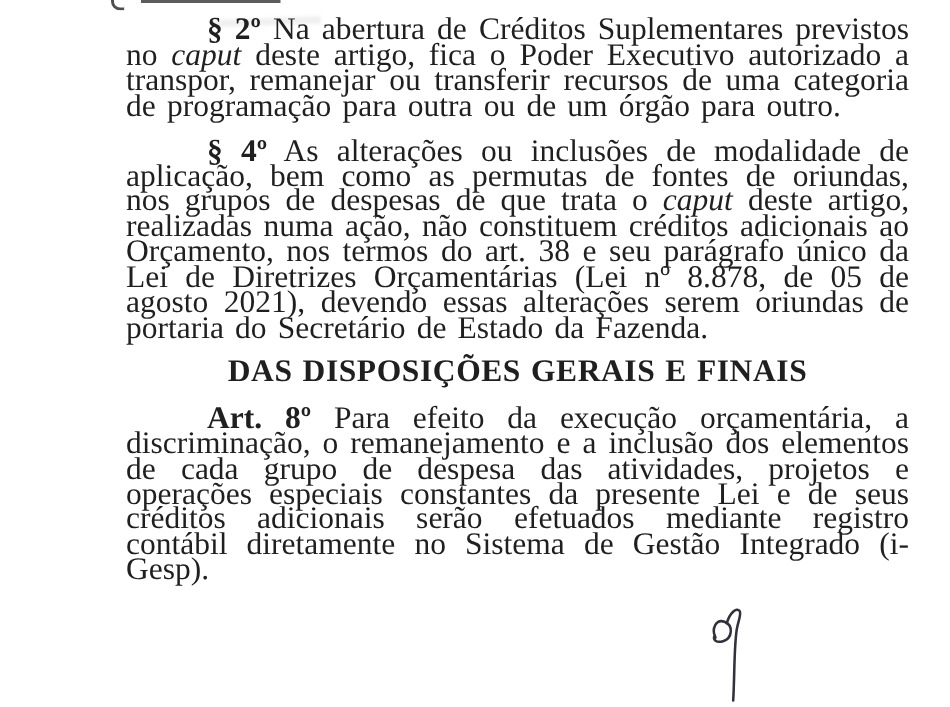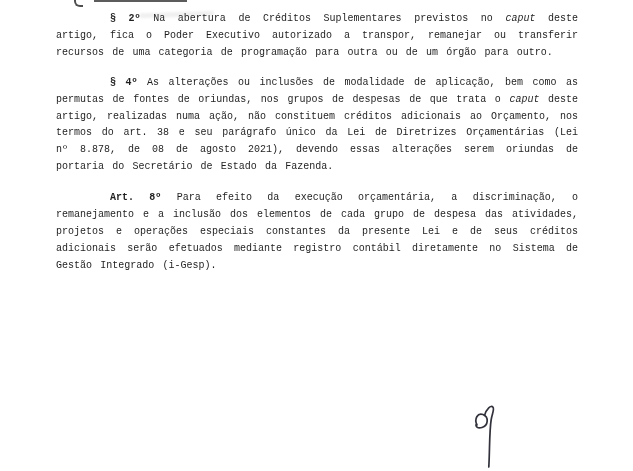--- a/index.html
+++ b/index.html
@@ -16,28 +16,27 @@
   }
   .page {
     position: relative;
     width: 633px;
     height: 471px;
     background: #ffffff;
     overflow: hidden;
   }
   .content {
     position: absolute;
-    left: 56px;
+    left: 84px;
     top: 11px;
     width: 522px;
-    font-size: 10px;
+    font-size: 21px;
     line-height: 16.9px;
     text-align: justify;
     word-spacing: 2.2px;
-    font-family: Liberation Mono, monospace;
   }
   .para {
     margin: 0 0 13px 0;
     text-indent: 54px;
   }
   .para-s4 { margin-bottom: 12px; }
   .para-art8 { margin-bottom: 2px; }
   .bold-label { font-weight: bold; }
   .italic { font-style: italic; }
   .chapter-heading {
@@ -102,24 +101,25 @@
       <span>Na abertura de Créditos Suplementares previstos no</span>
       <span class="italic">caput</span>
       <span>deste artigo, fica o Poder Executivo autorizado a transpor, remanejar ou transferir recursos de uma categoria de programação para outra ou de um órgão para outro.</span>
     </p>
 
 
     <p class="para para-s4">
       <span class="bold-label">§ 4º</span>
       <span>As alterações ou inclusões de modalidade de aplicação, bem como as permutas de fontes de oriundas, nos grupos de despesas de que trata o</span>
       <span class="italic">caput</span>
-      <span>deste artigo, realizadas numa ação, não constituem créditos adicionais ao Orçamento, nos termos do art. 38 e seu parágrafo único da Lei de Diretrizes Orçamentárias (Lei nº 8.878, de 08 de agosto 2021), devendo essas alterações serem oriundas de portaria do Secretário de Estado da Fazenda.</span>
+      <span>deste artigo, realizadas numa ação, não constituem créditos adicionais ao Orçamento, nos termos do art. 38 e seu parágrafo único da Lei de Diretrizes Orçamentárias (Lei nº 8.878, de 05 de agosto 2021), devendo essas alterações serem oriundas de portaria do Secretário de Estado da Fazenda.</span>
     </p>
 
     <div class="chapter-heading">
+      <div>DAS DISPOSIÇÕES GERAIS E FINAIS</div>
     </div>
 
     <p class="para para-art8">
       <span class="bold-label">Art. 8º</span>
       <span>Para efeito da execução orçamentária, a discriminação, o remanejamento e a inclusão dos elementos de cada grupo de despesa das atividades, projetos e operações especiais constantes da presente Lei e de seus créditos adicionais serão efetuados mediante registro contábil diretamente no Sistema de Gestão Integrado (i-Gesp).</span>
     </p>
 
   </div>
 
   <svg class="pen-mark" viewBox="0 0 32 67" xmlns="http://www.w3.org/2000/svg">

